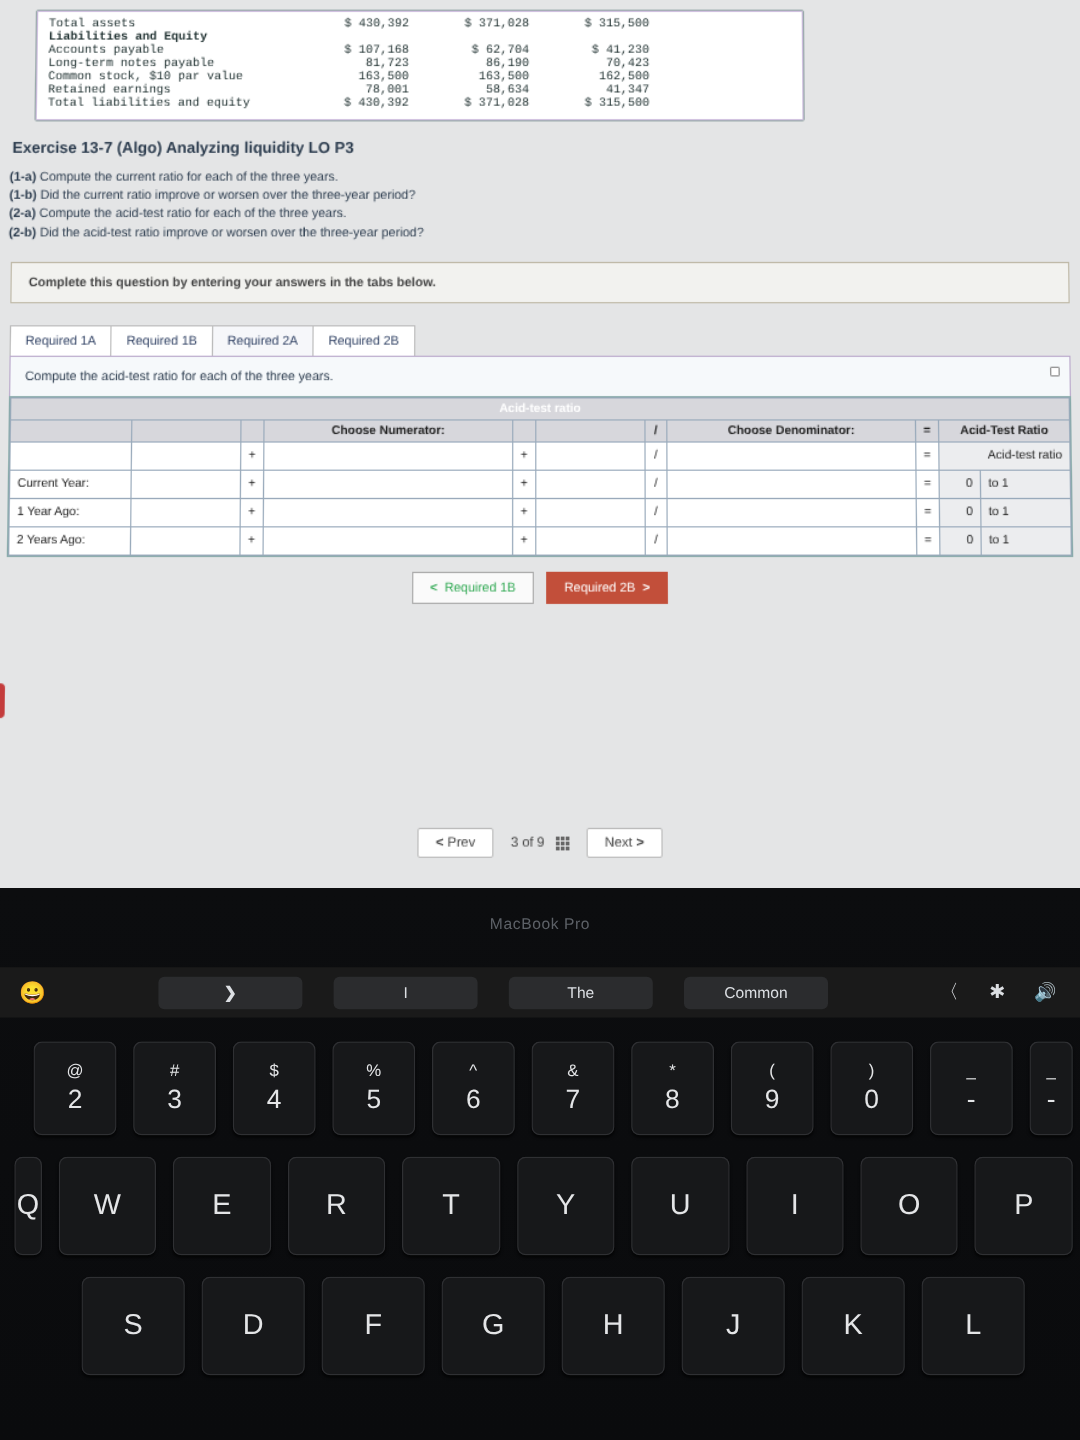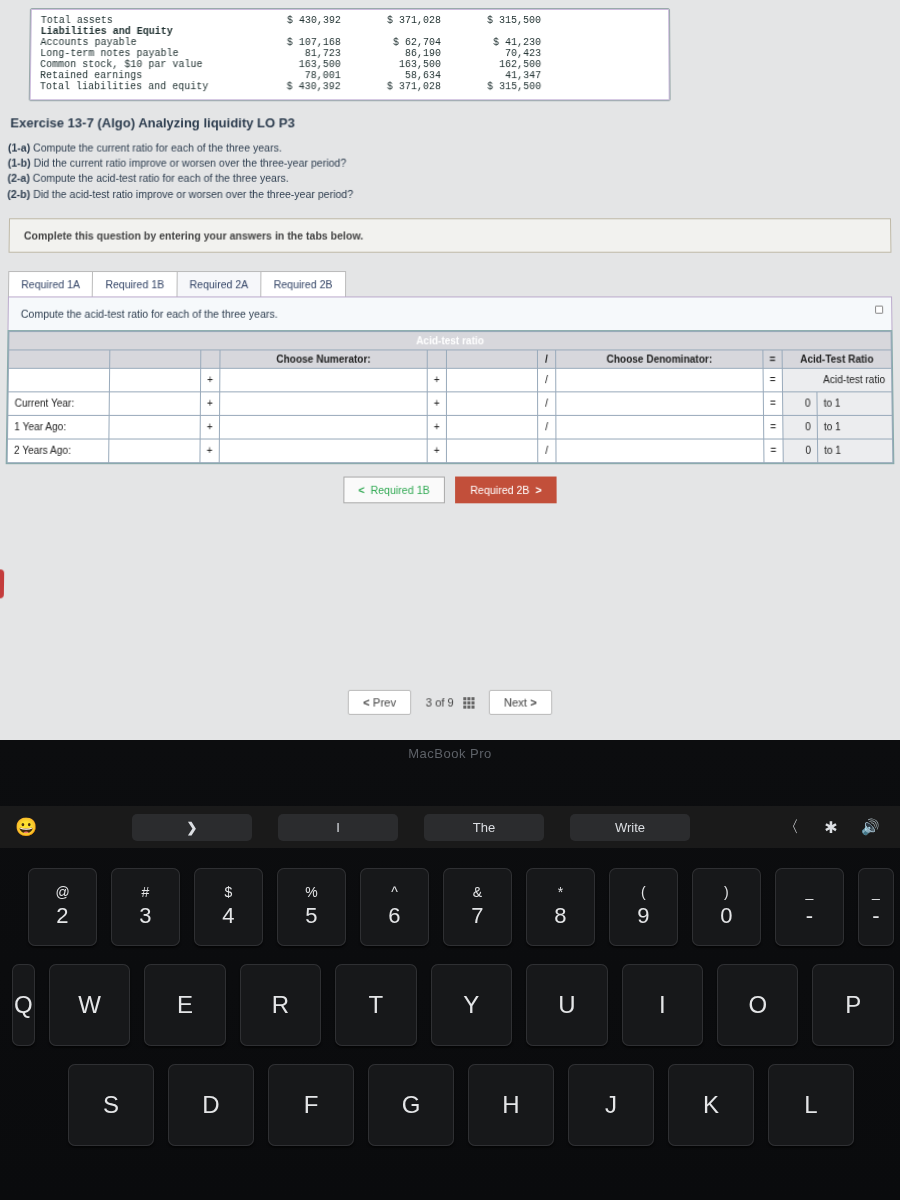--- a/index.html
+++ b/index.html
@@ -48,21 +48,21 @@
   .step-btn .arr{font-weight:bold}
 
   
   .pager{position:absolute;bottom:40px;left:0;width:100%;display:flex;justify-content:center;align-items:center;gap:14px;font-size:11px;color:#444}
   .pbtn{border:1px solid #bbb;background:#fff;padding:5px 14px;cursor:pointer;border-radius:2px}
   .grid-ic{display:inline-grid;grid-template-columns:repeat(3,3px);grid-template-rows:repeat(3,3px);gap:1px;vertical-align:middle;margin-left:6px}
   .grid-ic span{background:#666}
 
   
   .below{width:900px;height:460px;background:linear-gradient(#0c0d0f,#0a0b0d);position:relative;color:#dcdfe3}
-  .brand{width:100%;text-align:center;font-size:13px;color:#5d6167;padding-top:6px;letter-spacing:.5px}
+  .brand{width:100%;text-align:center;font-size:13px;color:#5d6167;padding-top:22px;letter-spacing:.5px}
 
   
   .pred{position:absolute;top:66px;left:0;width:100%;height:42px;background:#1a1a1a;display:flex;align-items:center;padding:0 10px}
   .emoji{width:34px;text-align:center;font-size:18px}
   .pred-mid{flex:1;display:flex;justify-content:center;gap:26px}
   .pbar-btn{background:#2b2c2e;border-radius:5px;padding:6px 0;width:120px;text-align:center;font-size:13px}
   .pred-icons{display:flex;gap:14px;align-items:center;font-size:16px;padding-right:6px}
   .pi{width:26px;text-align:center}
   .chev{font-weight:bold}
   .speaker{font-size:15px}
@@ -293,21 +293,21 @@
 
 <div class="below">
   <div class="brand">MacBook Pro</div>
 
   <div class="pred">
     <div class="emoji">😀</div>
     <div class="pred-mid">
       <div class="pbar-btn"><span class="chev">❯</span></div>
       <div class="pbar-btn">I</div>
       <div class="pbar-btn">The</div>
-      <div class="pbar-btn">Write</div>
+      <div class="pbar-btn">Common</div>
     </div>
     <div class="pred-icons">
       <div class="pi">〈</div>
       <div class="pi bright">✱</div>
       <div class="pi speaker">🔊</div>
     </div>
   </div>
 
   <div class="kbd">
     <div class="krow shift" id="numrow">

